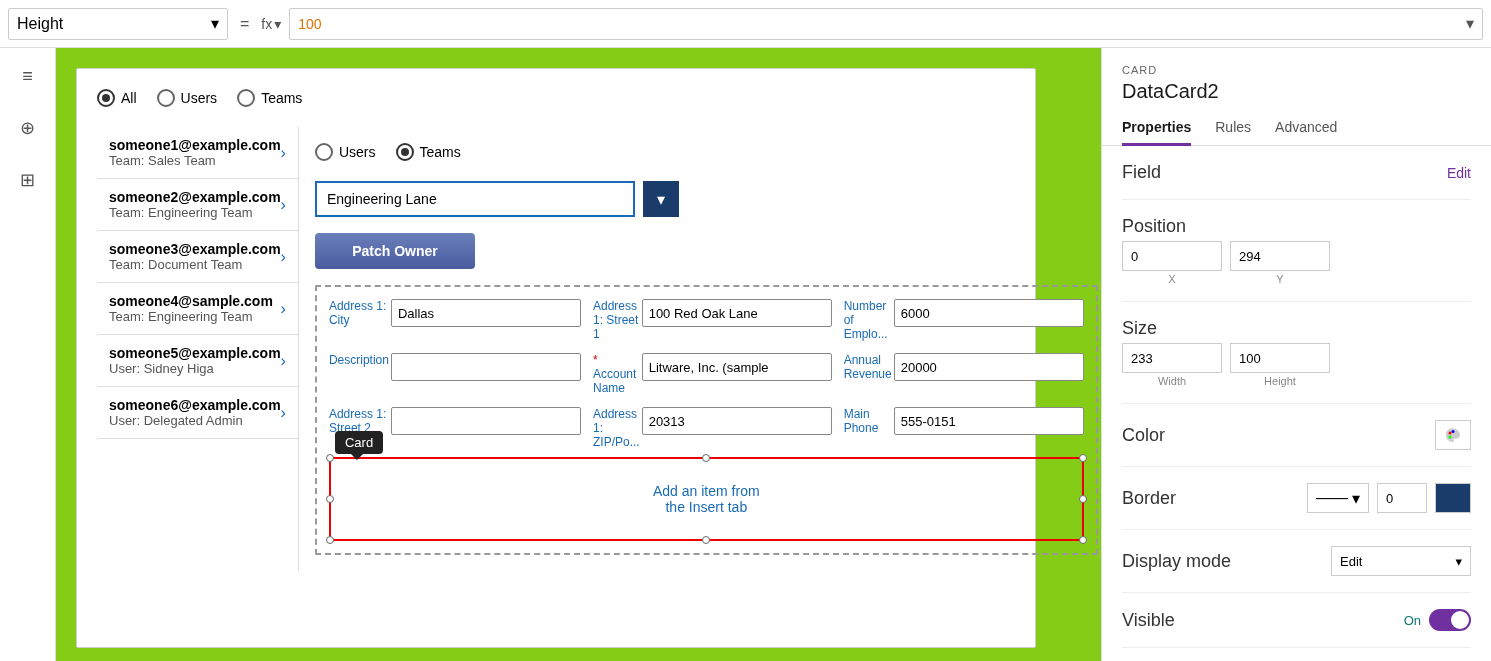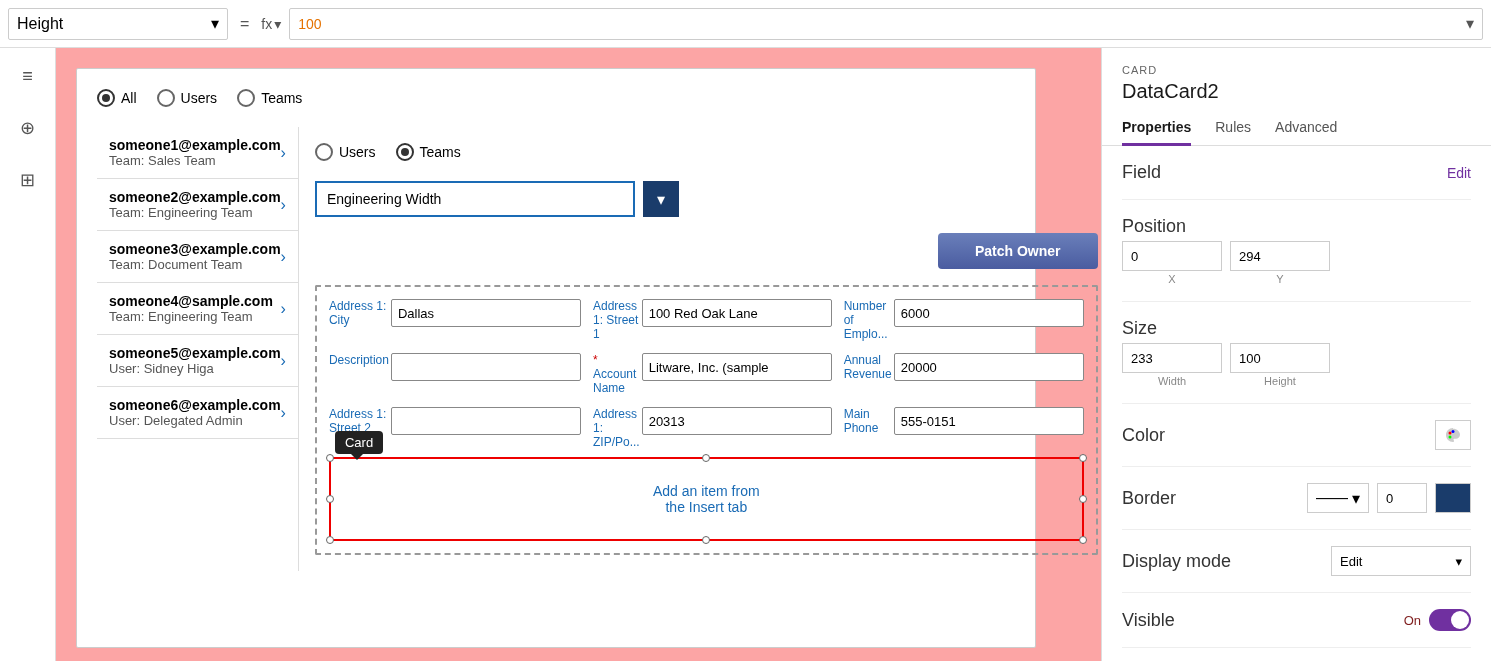--- a/index.html
+++ b/index.html
@@ -85,21 +85,21 @@
       align-items: center;
       justify-content: center;
       cursor: pointer;
       color: #555;
       font-size: 18px;
     }
 
     
     .canvas-area {
       flex: 1;
-      background: #fca5a5;
+      background: #84cc16;
       padding: 20px;
       overflow: auto;
       position: relative;
     }
 
     
     .app-canvas {
       background: #fff;
       border: 1px solid #ccc;
       border-radius: 2px;
@@ -475,21 +475,21 @@
       align-items: center;
       justify-content: space-between;
     }
     .toggle-container {
       display: flex;
       align-items: center;
       gap: 8px;
     }
     .toggle-label {
       font-size: 13px;
-      color: #7f1d1d;
+      color: #0f766e;
     }
     .toggle {
       width: 42px;
       height: 22px;
       border-radius: 11px;
       position: relative;
       cursor: pointer;
     }
     .toggle.on {
       background: #7030a0;
@@ -625,26 +625,26 @@
             </label>
             <label class="radio-item">
               <div class="radio-circle selected">
               </div>
               <span>Teams</span>
             </label>
           </div>
 
           <div class="dropdown-row">
             <div class="team-dropdown">
-              <span>Engineering Width</span>
+              <span>Engineering Lane</span>
             </div>
             <div class="dropdown-arrow">▾</div>
           </div>
 
-          <div style="display:flex; justify-content:flex-end; margin: 4px 0;">
+          <div style="display:flex; justify-content:flex-start; margin: 4px 0;">
             <button class="patch-btn">Patch Owner</button>
           </div>
 
           <div class="form-grid-container">
             <div class="form-grid">
 
               <div class="form-field">
                 <label>Address 1: City</label>
                 <input type="text" value="Dallas" style="">
               </div>

